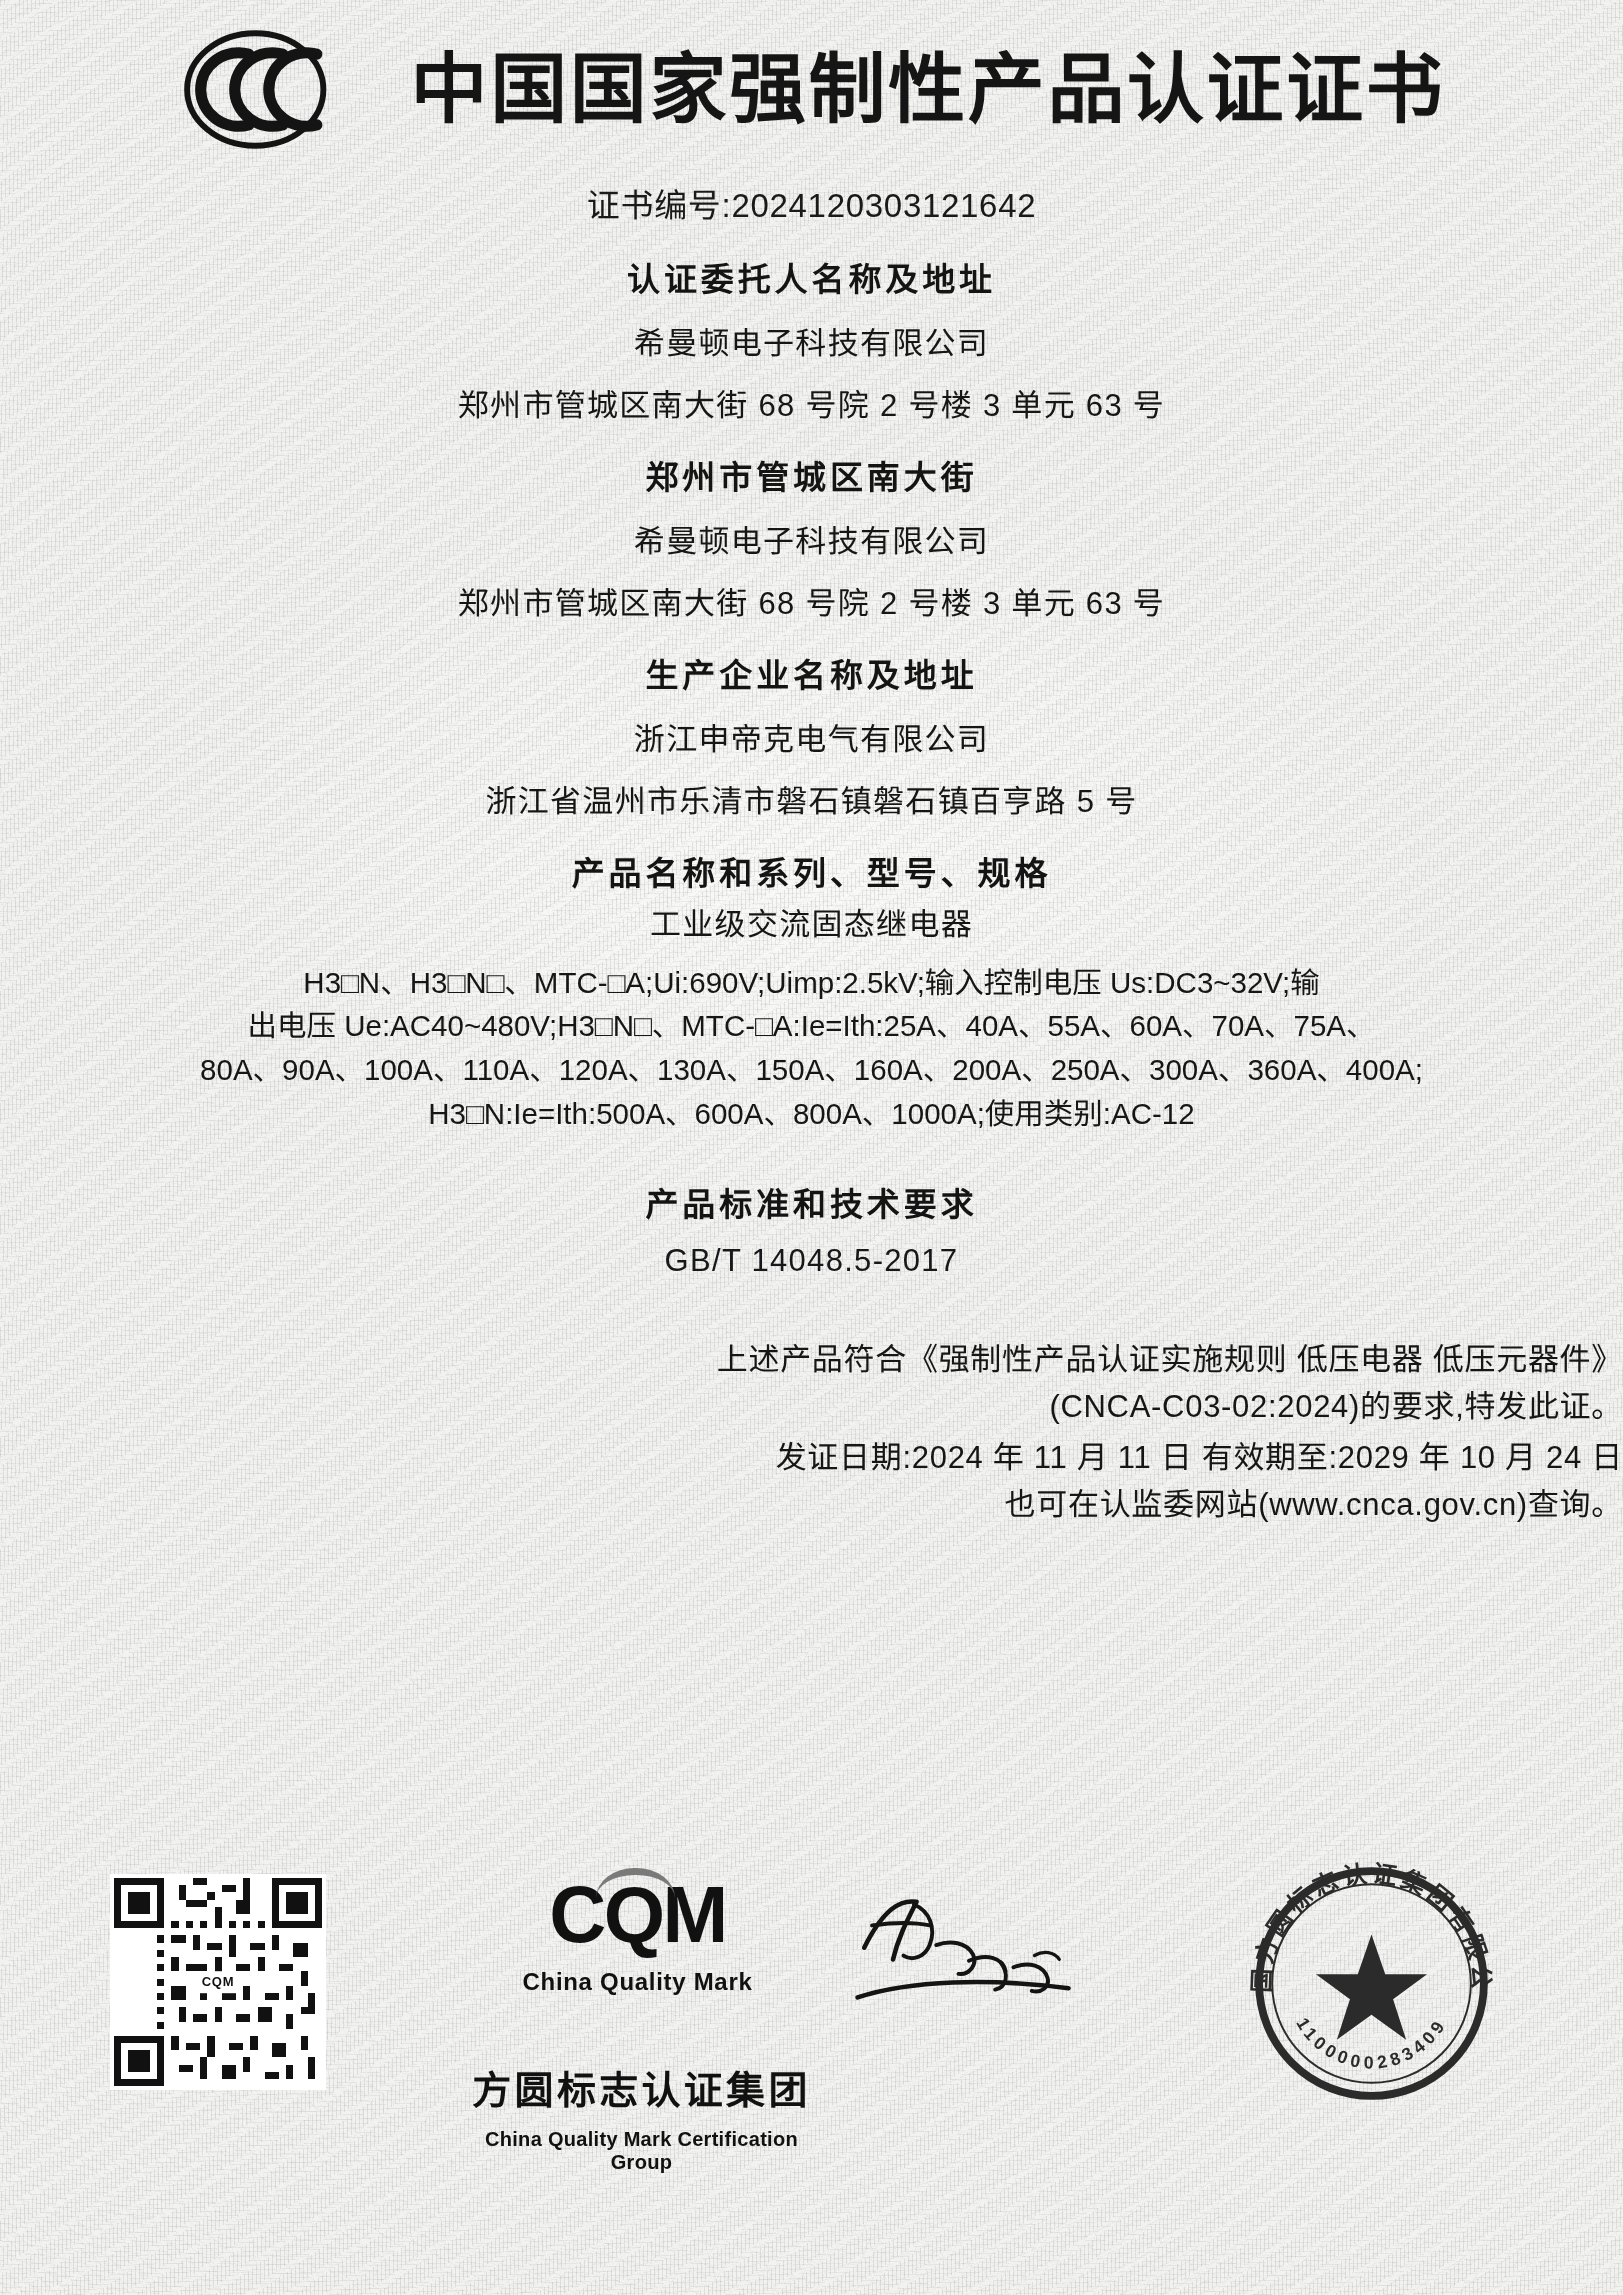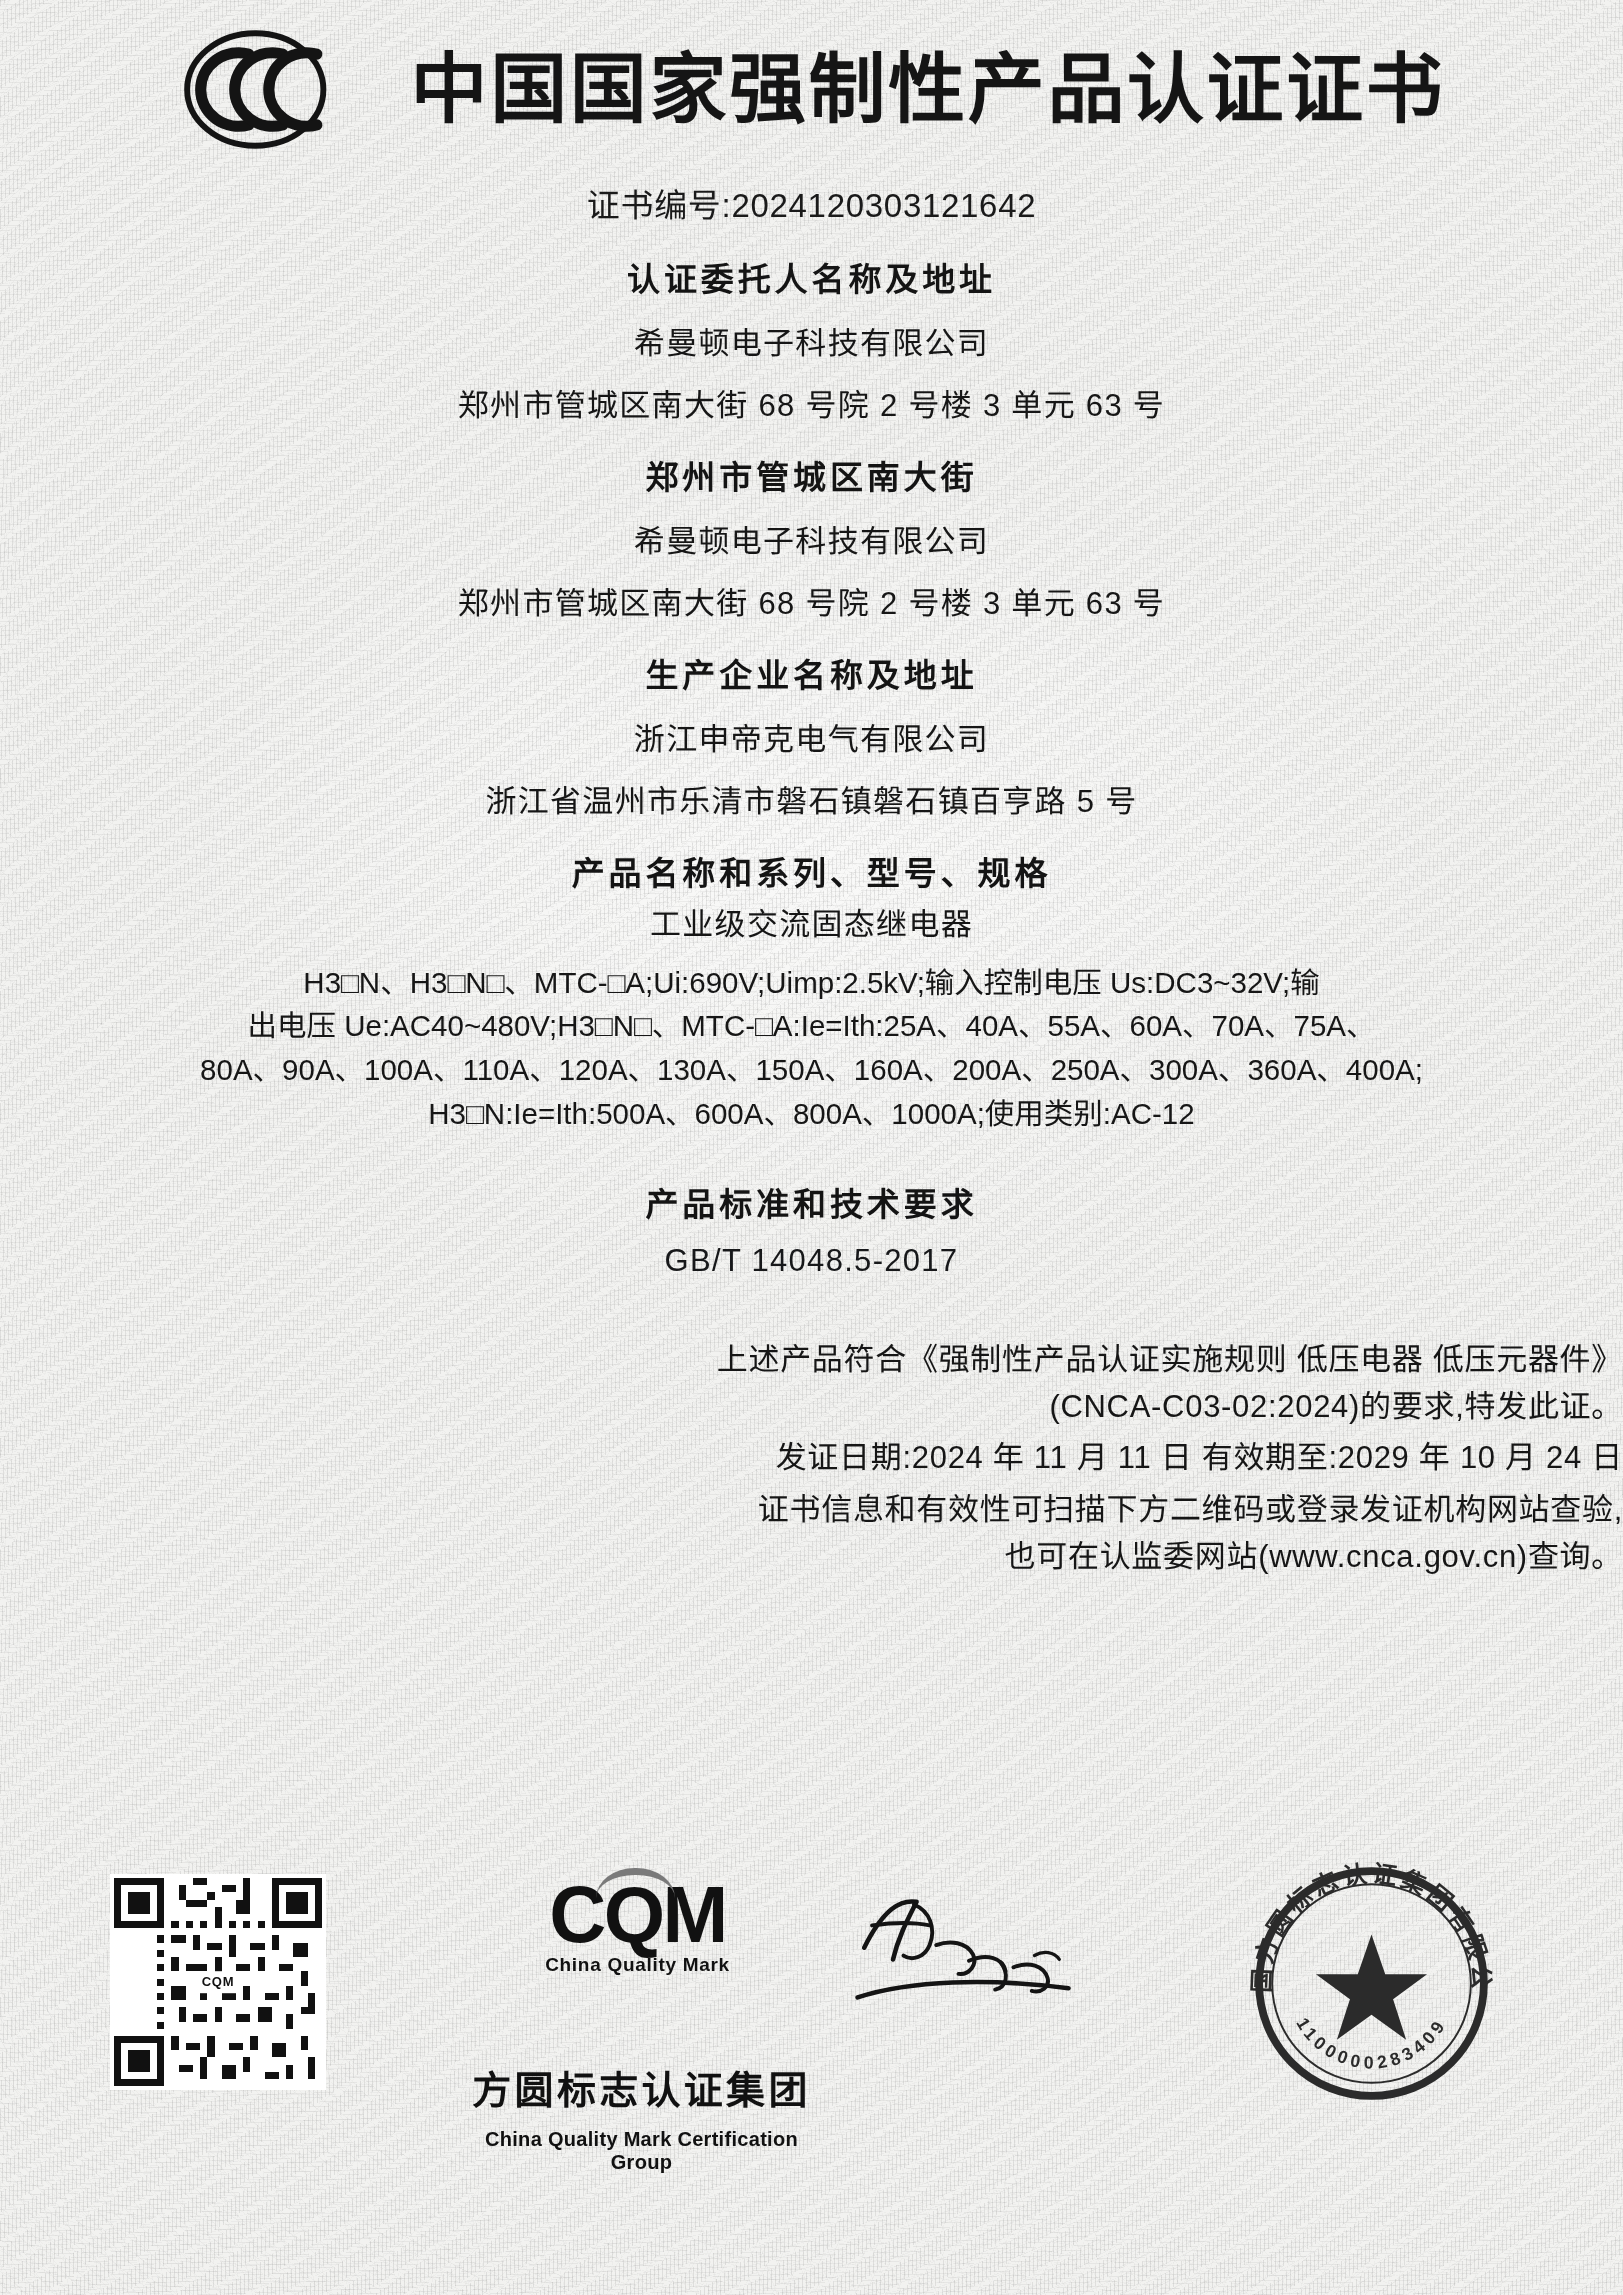--- a/index.html
+++ b/index.html
@@ -172,24 +172,24 @@
     text-align: center;
   }
   .cqm-word {
     font-size: 79px;
     font-weight: 700;
     letter-spacing: -2.6px;
     line-height: .95;
     color: #111;
   }
   .cqm-sub {
-    font-size: 19px;
+    font-size: 24px;
     font-weight: 700;
     letter-spacing: 0.7px;
-    margin-top: 2px;
+    margin-top: 16px;
     color: #111;
   }
   .cqm-arc {
     position: absolute;
     left: 99px;
     top: -9.2px;
     width: 79px;
     height: 30px;
     border-top: 7.2px solid #7a7a7a;
     border-radius: 39px 39px 0 0 / 30px 30px 0 0;
@@ -309,21 +309,20 @@
 
     <div class="std-block">
       <div class="section-title">产品标准和技术要求</div>
       <div class="std-value">GB/T 14048.5-2017</div>
     </div>
 
     <div class="statement">
       <div class="statement-line">上述产品符合《强制性产品认证实施规则 低压电器 低压元器件》</div>
       <div class="statement-line">(CNCA-C03-02:2024)的要求,特发此证。</div>
       <div class="statement-line sp">发证日期:2024 年 11 月 11 日 有效期至:2029 年 10 月 24 日</div>
-      <div class="statement-line sp">证书信息和有效性可扫描下方二维码或登录发证机构网站查验,</div>
       <div class="statement-line">也可在认监委网站(www.cnca.gov.cn)查询。</div>
     </div>
 
     <div class="bottom">
 
       <div class="qr">
         <svg class="qr-canvas" viewBox="0 0 29 29" shape-rendering="crispEdges" aria-hidden="true">
           <rect width="29" height="29" fill="#ffffff"></rect>
           <g fill="#111111">
 

